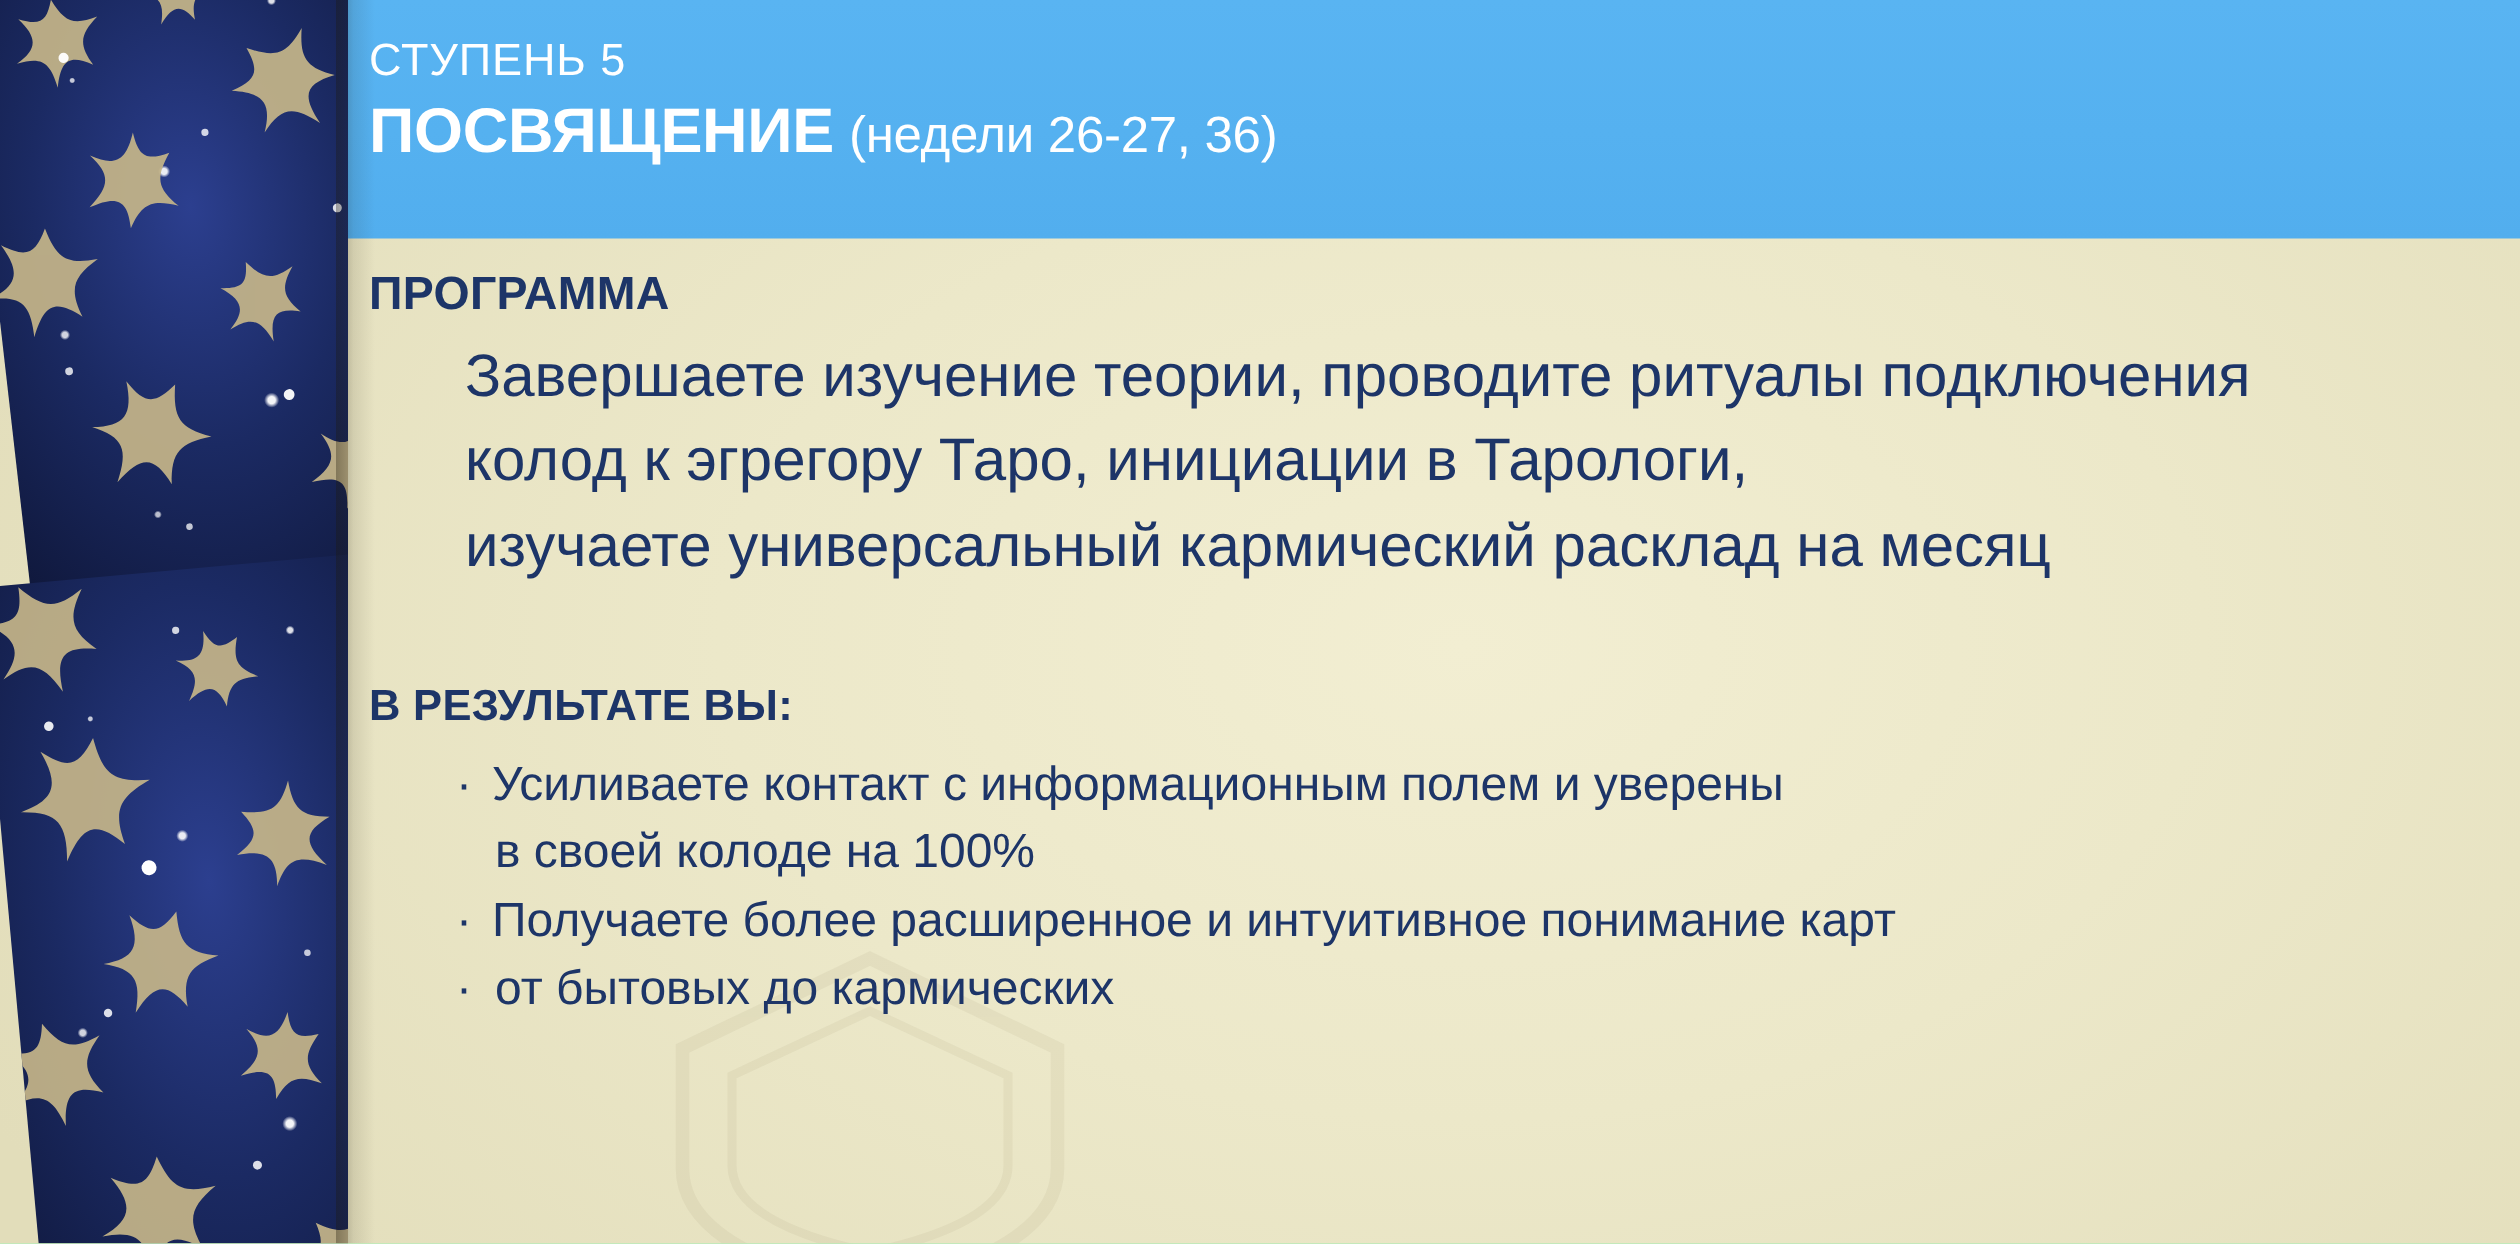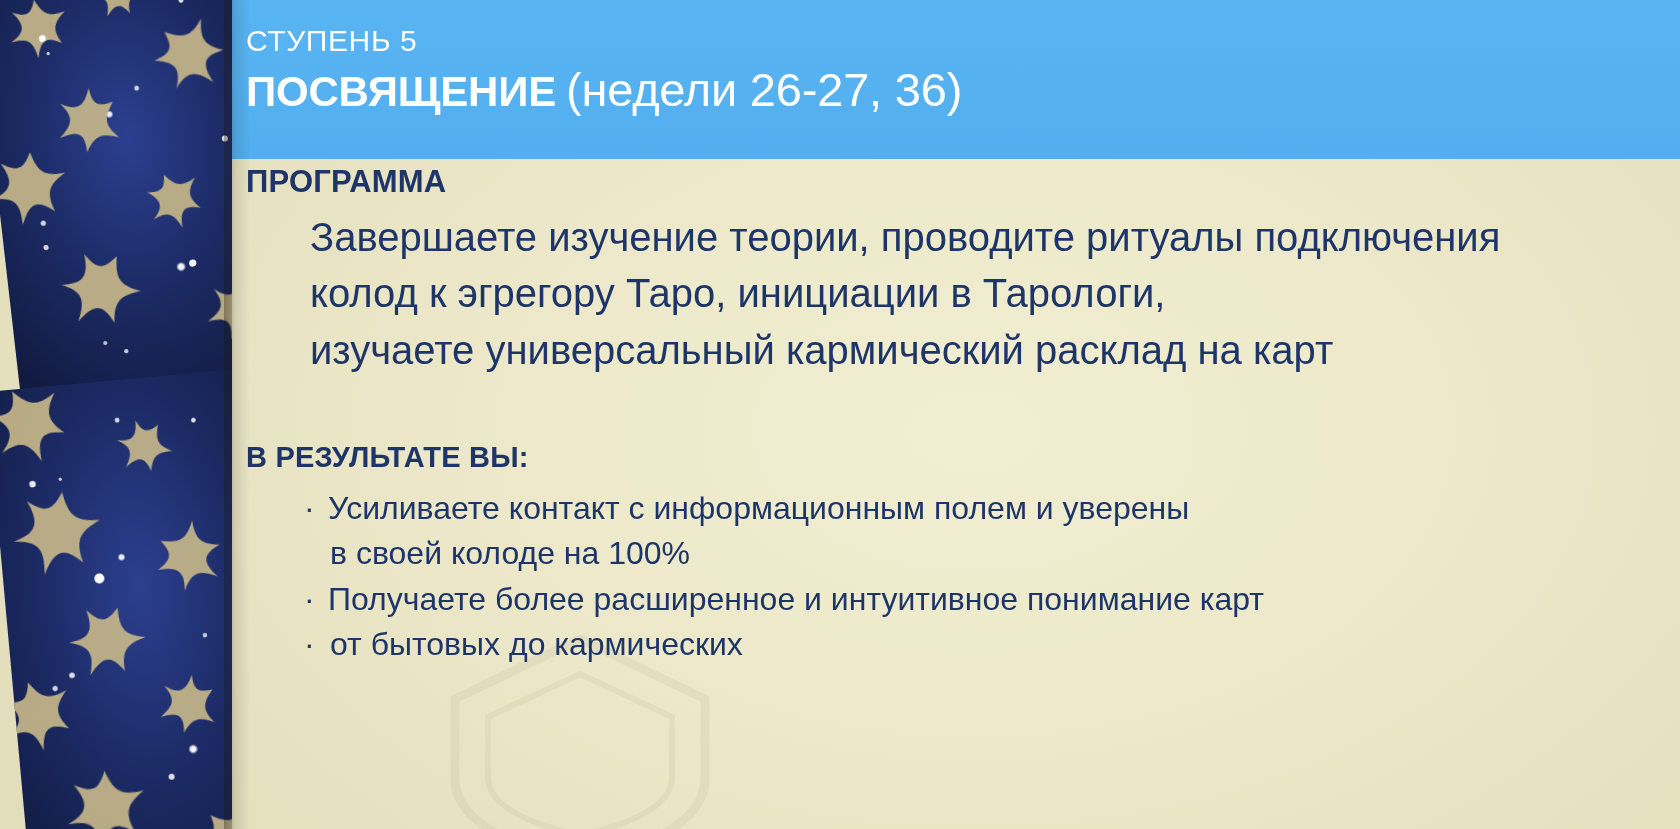--- a/index.html
+++ b/index.html
@@ -66,21 +66,21 @@
     white-space: nowrap;
     line-height: 1.05;
   }
   .title-main {
     font-size: 42px;
     font-weight: 700;
     letter-spacing: -0.2px;
     color: #ffffff;
   }
   .title-sub {
-    font-size: 47px;
+    font-size: 34px;
     font-weight: 400;
     letter-spacing: -0.2px;
     color: #ffffff;
     margin-left: 10px;
   }
 
   
   .deco {
     position: absolute;
     left: 0;
@@ -130,21 +130,21 @@
     height: 829px;
     background: linear-gradient(90deg, rgba(30,25,10,.35) 0%, rgba(30,25,10,.10) 45%, rgba(30,25,10,0) 100%);
     z-index: 6;
     pointer-events: none;
   }
 
   
   .content {
     position: absolute;
     left: 246px;
-    top: 164px;
+    top: 178px;
     width: 1420px;
     color: #1d3568;
   }
 
   .section-head {
     font-size: 31px;
     font-weight: 700;
     letter-spacing: .2px;
     color: #1d3568;
     line-height: 1.18;
@@ -305,21 +305,21 @@
   </div>
   <div class="deco-shadow"></div>
 
   <div class="content">
 
     <div class="section-head">ПРОГРАММА</div>
 
     <div class="para">
       <div class="line">Завершаете изучение теории, проводите ритуалы подключения</div>
       <div class="line">колод к эгрегору Таро, инициации в Тарологи,</div>
-      <div class="line">изучаете универсальный кармический расклад на карт</div>
+      <div class="line">изучаете универсальный кармический расклад на месяц</div>
     </div>
 
     <div class="results-head">В РЕЗУЛЬТАТЕ ВЫ:</div>
 
     <ul class="bullets">
       <li>
         <span class="dot">·</span>
         <span class="first">Усиливаете контакт с информационным полем и уверены</span>
         <span class="cont">в своей колоде на 100%</span>
       </li>

